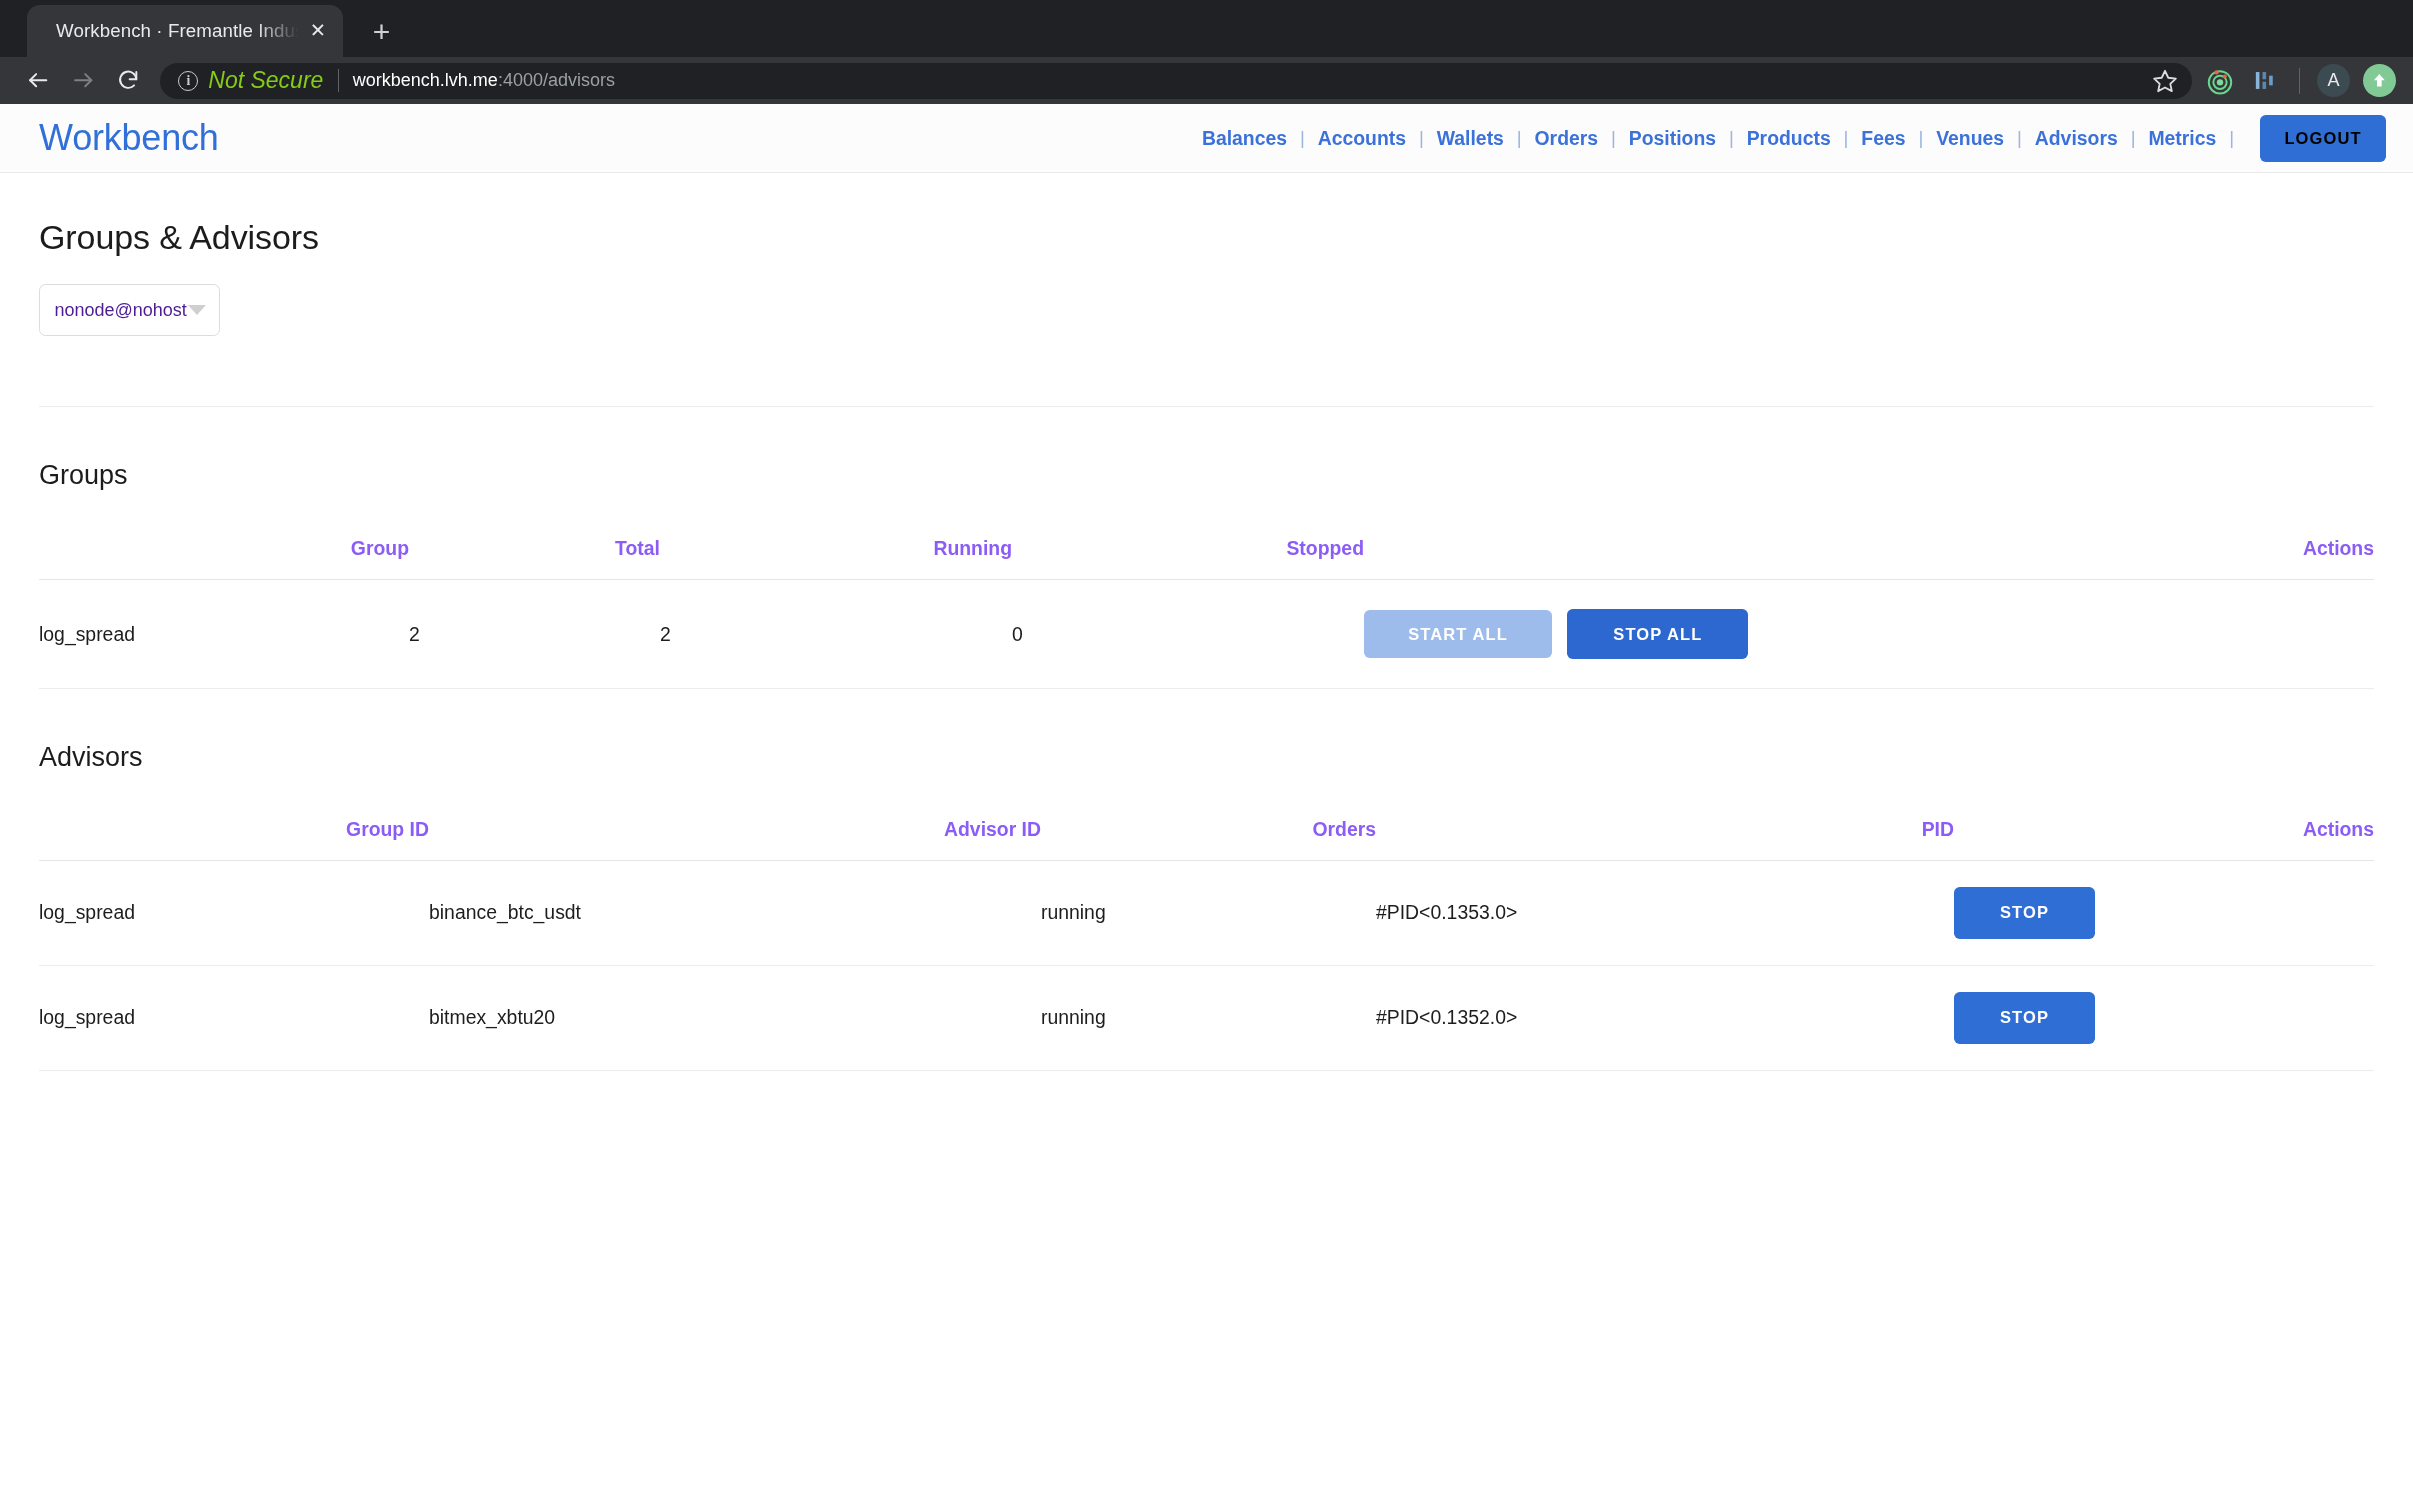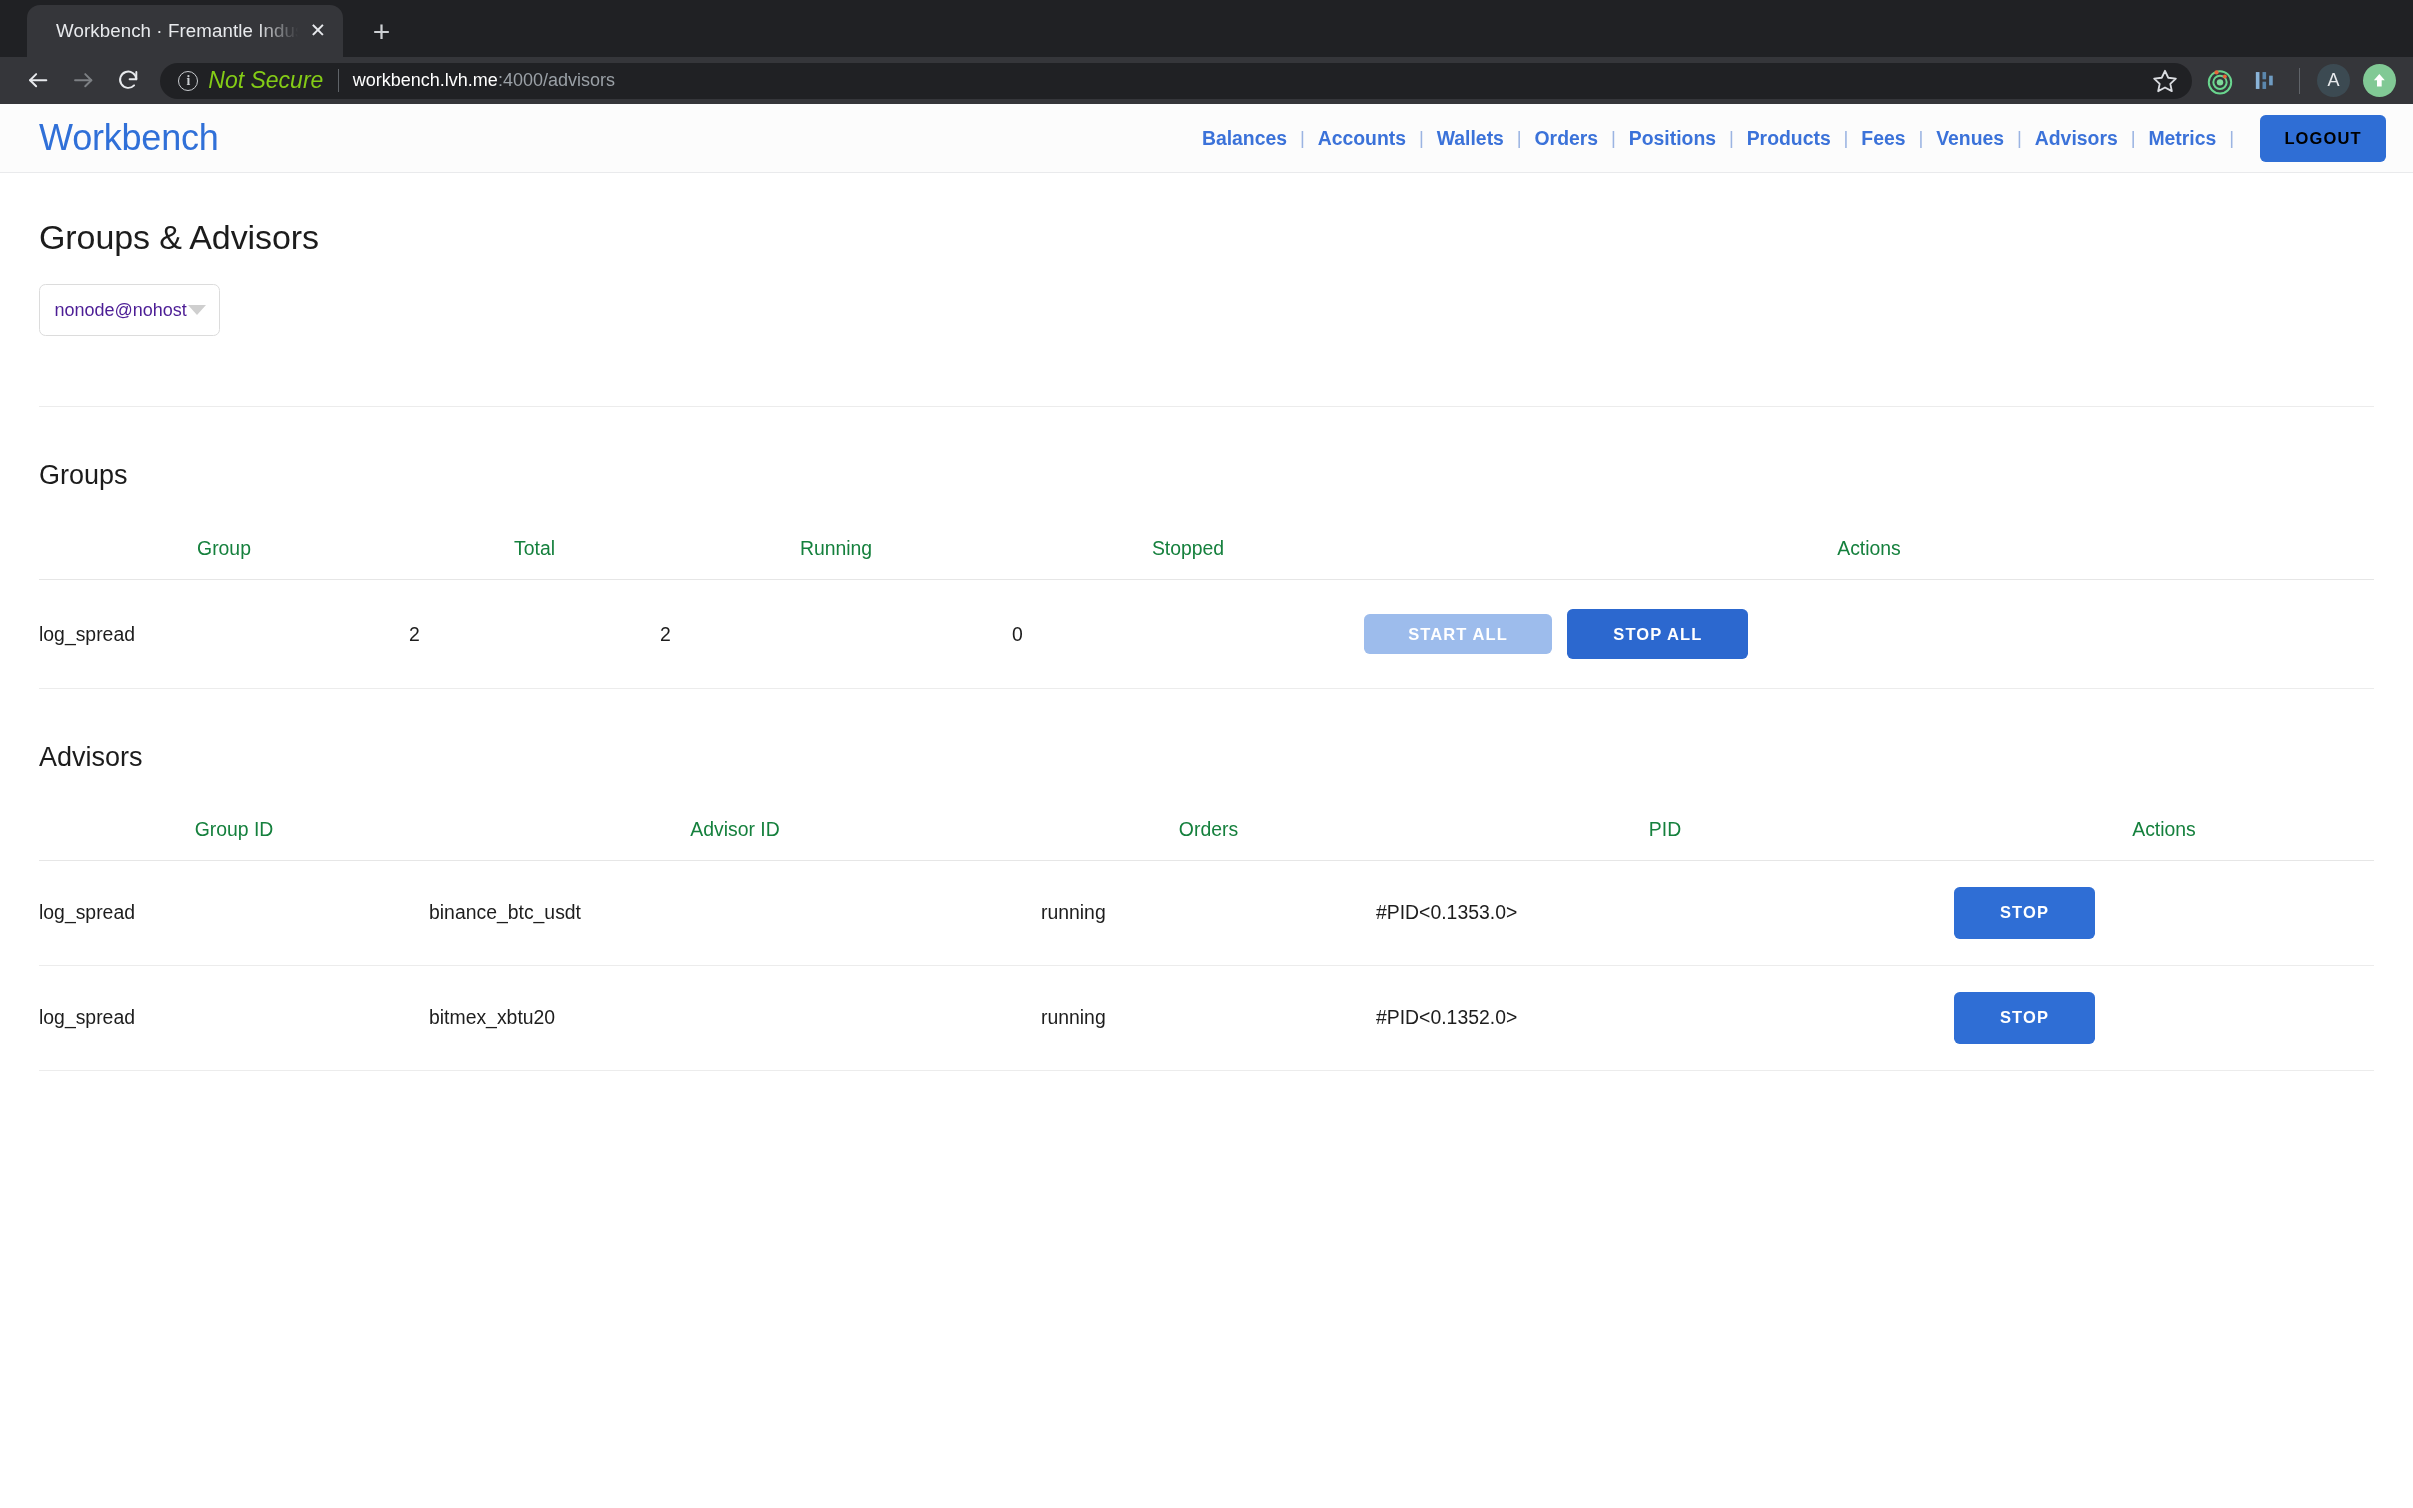--- a/index.html
+++ b/index.html
@@ -263,24 +263,24 @@
     margin-top: 53px;
   }
 
   table {
     width: 100%;
     border-collapse: collapse;
     table-layout: fixed;
   }
 
   th {
-    text-align: center;
+    text-align: right;
     font-size: 19.4px;
-    font-weight: normal;
-    color: #15803d;
+    font-weight: bold;
+    color: #8b5cf6;
     padding: 0 0 18.7px 0;
     border-bottom: 1.4px solid #e6e6e6;
   }
   td {
     font-size: 19.4px;
     color: #1d1d1d;
     border-bottom: 1.4px solid #ececec;
     vertical-align: middle;
   }
 
@@ -299,21 +299,21 @@
     color: #ffffff;
     font-size: 16.5px;
     font-weight: bold;
     letter-spacing: 1.1px;
     font-family: inherit;
     cursor: pointer;
   }
   .btn-start-all {
     background: #9dbcec;
     width: 188px;
-    height: 40px;
+    height: 48px;
   }
   .btn-stop-all {
     background: #2c68cf;
     width: 181px;
     height: 50px;
     margin-left: 10px;
   }
   .btn-stop {
     background: #2f6ed5;
     width: 141px;

